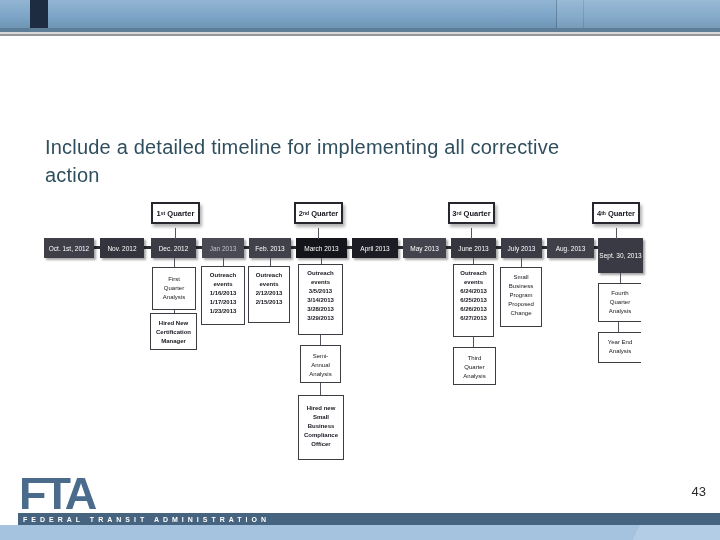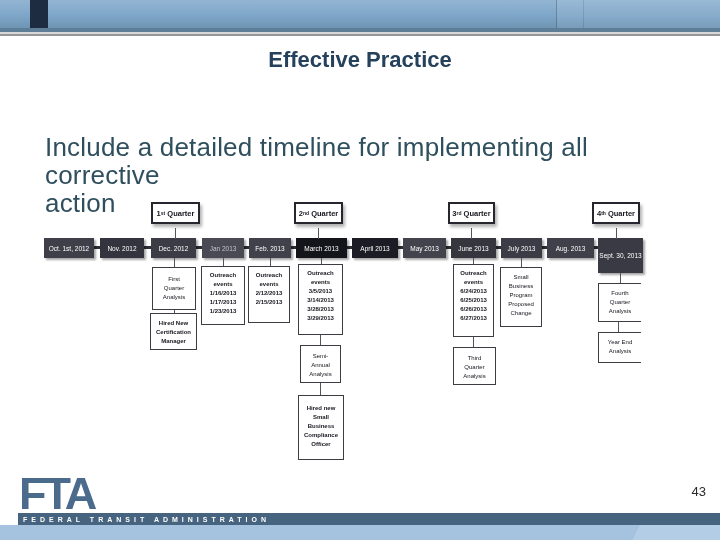--- a/index.html
+++ b/index.html
@@ -14,21 +14,21 @@
   .banner-right{position:absolute;left:557px;top:0;width:163px;height:28px;background:rgba(255,255,255,.07);}
   .edge{position:absolute;left:0;width:720px;}
   .edge1{top:28px;height:4px;background:#5e7d96;}
   .edge2{top:32px;height:2px;background:#d8d8d8;}
   .edge3{top:34px;height:2px;background:#96969a;}
 
   
   .slide-title{position:absolute;left:0;top:46px;width:720px;text-align:center;
                color:#25415c;font-size:22px;font-weight:700;line-height:28px;}
   .body-text{position:absolute;left:45px;top:133px;width:600px;color:#2f4f5e;
-             font-size:26px;line-height:28px;letter-spacing:.2px;white-space:pre-line;}
+             font-size:20px;line-height:28px;letter-spacing:.2px;white-space:pre-line;}
 
   
   .axis{position:absolute;left:44px;top:246px;width:597px;height:3px;background:#2c2c34;}
   .month{position:absolute;top:238px;height:20px;background:#38383f;color:#ffffff;
          font-size:6.5px;line-height:9px;display:flex;align-items:center;justify-content:center;
          text-align:center;box-shadow:1.5px 2px 2px rgba(0,0,0,.35);}
   .month.tall{height:35px;}
   .quarter{position:absolute;top:202px;height:22px;background:#ffffff;border:2px solid #26262e;
            box-shadow:2px 3px 3px rgba(0,0,0,.30);display:flex;align-items:center;justify-content:center;
            font-size:7.5px;font-weight:700;color:#15151c;box-sizing:border-box;}
@@ -56,21 +56,20 @@
 <div class="banner"></div>
 <div class="banner-stripe"></div>
 <div class="banner-right"></div>
 <div class="banner-seam" style="left:556px;"></div>
 <div class="banner-seam" style="left:583px;opacity:.5;"></div>
 <div class="edge edge1"></div>
 <div class="edge edge2"></div>
 <div class="edge edge3"></div>
 
 <div class="slide-title">
-  <div>Effective Practice</div>
 </div>
 
 <div class="body-text">Include a detailed timeline for implementing all corrective
 action</div>
 
 <div class="axis"></div>
 
 <div class="quarter" style="left:151px;width:49px;">
   <span>1</span>
     <sup>st</sup>

